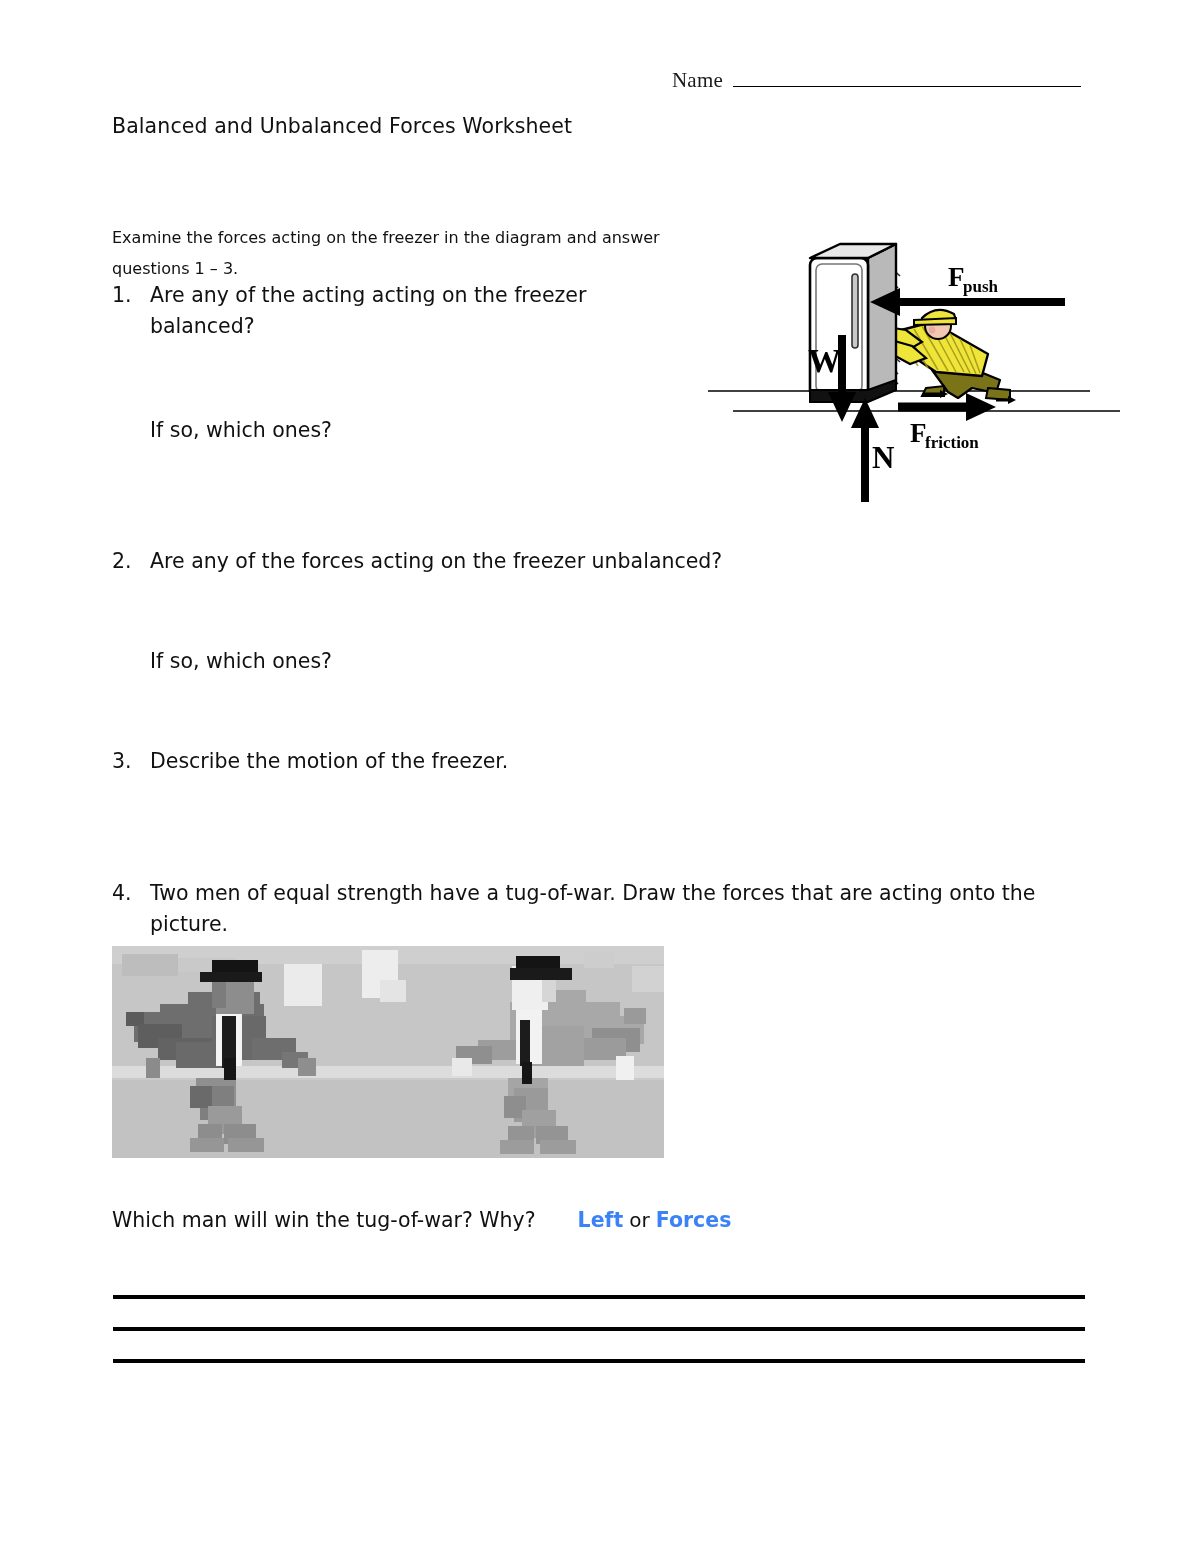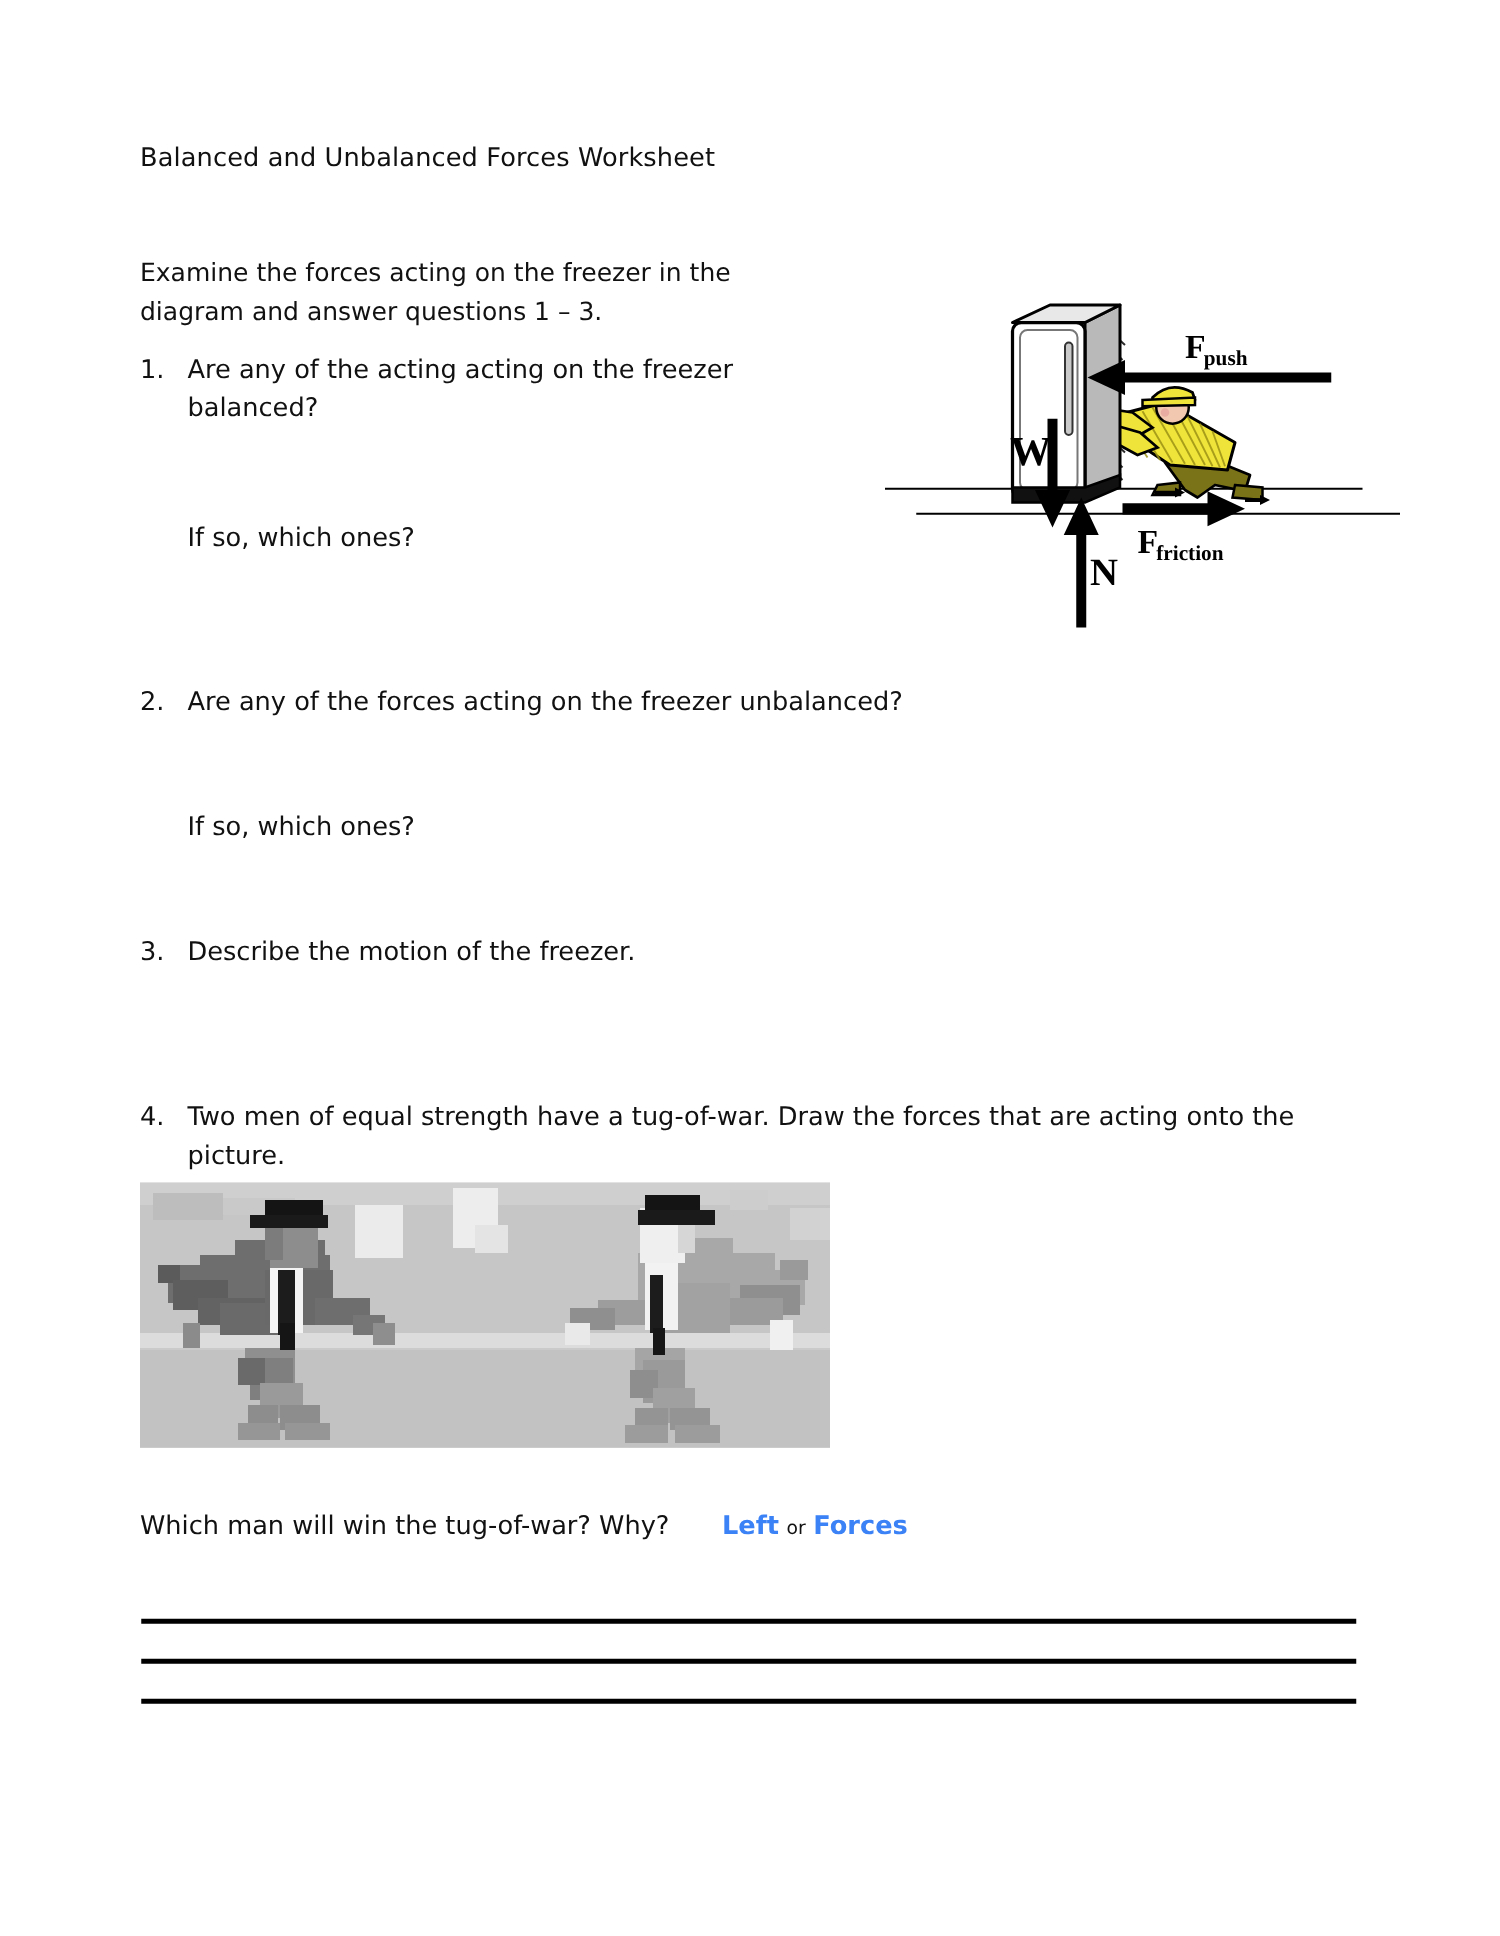--- a/index.html
+++ b/index.html
@@ -53,23 +53,24 @@
     font-family: "DejaVu Sans", sans-serif;
     font-size: 20.5px;
     letter-spacing: .1px;
     color: #111;
     white-space: nowrap;
   }
 
   
   .body-text {
     font-family: "DejaVu Sans", sans-serif;
-    font-size: 20px;
+    font-size: 16px;
     line-height: 31px;
     color: #111;
+    margin-top: 19px;
   }
 
   .intro {
     position: absolute;
     left: 112px;
     top: 203px;
     width: 560px;
   }
 
   
@@ -130,21 +131,21 @@
     color: #111;
   }
   .closing .choice {
     font-family: "DejaVu Sans", sans-serif;
     font-size: 20.5px;
     font-weight: bold;
     color: #3b82f6;
   }
   .closing .conj {
     font-family: "DejaVu Sans", sans-serif;
-    font-size: 15px;
+    font-size: 20px;
     color: #111;
     margin: 0 6px;
   }
   .closing .gap { width: 42px; display: inline-block; }
 
   
   .answer-rule {
     position: absolute;
     left: 113px;
     width: 972px;
@@ -174,20 +175,24 @@
     height: 212px;
     background: #c6c6c6;
   }
   .tug-fig svg { display: block; }
 </style>
 </head>
 <body>
 
 <div class="page">
 
+  <div class="name-row">
+    <span class="name-label">Name</span>
+    <span class="name-rule"></span>
+  </div>
 
   <div class="title">Balanced and Unbalanced Forces Worksheet</div>
 
   <div class="intro body-text">Examine the forces acting on the freezer in the diagram and answer questions 1 – 3.</div>
 
   <div class="q" id="q1">
     <span class="num">1.</span>
     <span class="qtext">Are any of the acting acting on the freezer balanced?</span>
   </div>
   <div class="subq" id="subq1">If so, which ones?</div>

